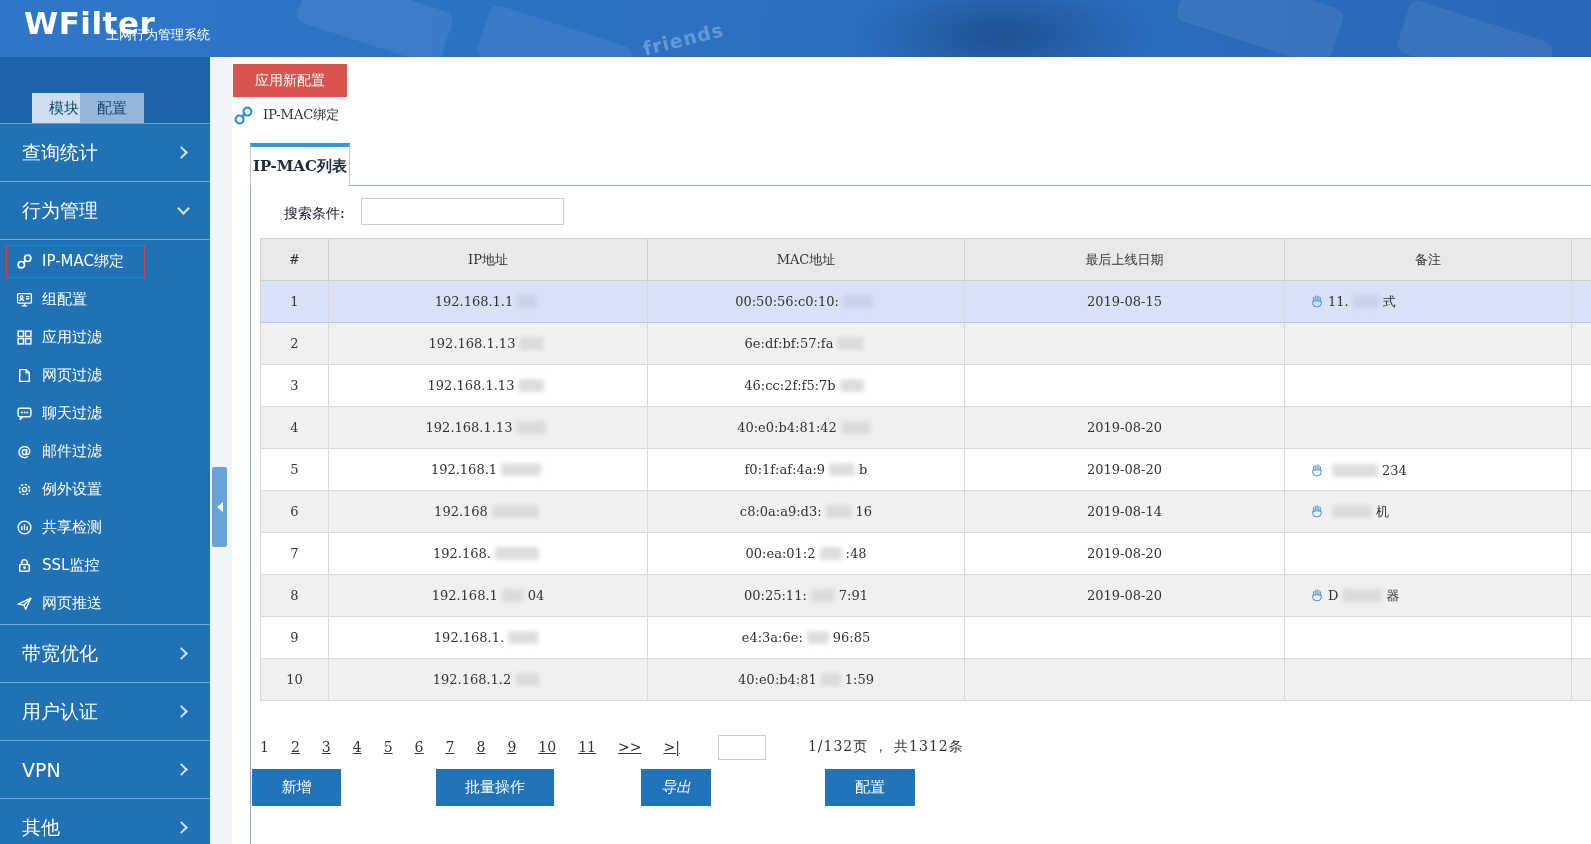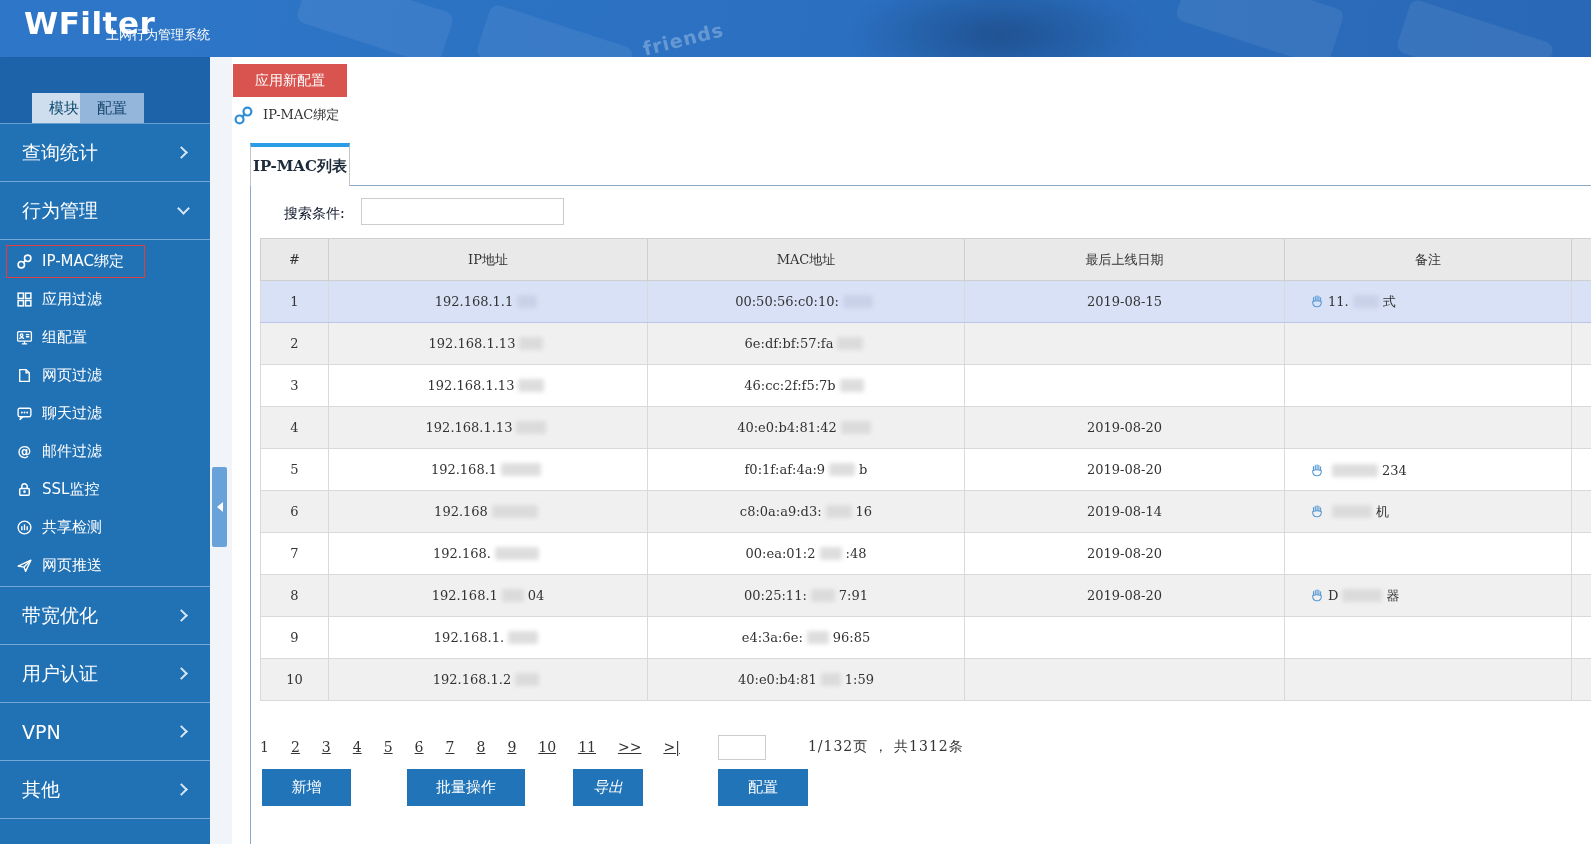--- a/index.html
+++ b/index.html
@@ -82,21 +82,21 @@
   
   .pager { position:absolute; left:9px; top:548px; height:26px; display:flex; align-items:center;
     font-size:14px; color:#333; }
   .pager > * { margin-right:22px; }
   .pg-cur { color:#333; }
   .pg-link { color:#333; text-decoration:underline; cursor:pointer; }
   .pg-input { width:48px; height:25px; border:1px solid #ccc; margin-left:16px;
     font-family:"DejaVu Serif","Liberation Serif",serif; }
   .pg-info { margin-left:20px; font-size:14px; color:#333; letter-spacing:1px; }
   
-  .btn-row { position:absolute; left:11px; top:583px; display:flex; }
+  .btn-row { position:absolute; left:1px; top:583px; display:flex;gap:39px; }
   .act-btn { height:37px; background:#2174b8; color:#fff; border:none; font-size:15px; cursor:pointer;
     font-family:"DejaVu Serif","Liberation Serif",serif; }
   .act-btn.b0 { width:89px;  margin-right:56px; }
   .act-btn.b1 { width:118px; margin-right:48px; }
   .act-btn.b2 { width:70px;  margin-right:75px;font-style:italic; }
   .act-btn.b3 { width:90px; }
 </style>
 </head>
 <body>
 
@@ -134,47 +134,47 @@
                 <circle cx="11" cy="5" r="3"></circle>
                 <path d="M6.6 9.4 L9.4 6.6"></path>
               </g>
             </svg>
           </span>
           <span class="slabel">IP-MAC绑定</span>
         </div>
         <div class="sub">
           <span class="sicon">
             <svg viewBox="0 0 16 16">
-              <g fill="none" stroke="currentColor" stroke-width="1.4">
-                <rect x="2" y="2" width="5" height="5"></rect>
-                <rect x="9" y="2" width="5" height="5"></rect>
-                <rect x="2" y="9" width="5" height="5"></rect>
-                <rect x="9" y="9" width="5" height="5"></rect>
-              </g>
-            </svg>
-          </span>
-          <span class="slabel">应用过滤</span>
-        </div>
-        <div class="sub">
-          <span class="sicon">
-            <svg viewBox="0 0 16 16">
               <g fill="none" stroke="currentColor" stroke-width="1.2">
                 <rect x="1.5" y="2.5" width="13" height="9" rx="1"></rect>
                 <path d="M5.5 14h5M8 11.5V14"></path>
                 <circle cx="5.3" cy="5.8" r="1.2"></circle>
                 <path d="M3.4 9.3c0-1.7 3.8-1.7 3.8 0"></path>
                 <path d="M9.3 5.3h3.2M9.3 7.3h3.2"></path>
               </g>
             </svg>
           </span>
           <span class="slabel">组配置</span>
         </div>
         <div class="sub">
           <span class="sicon">
             <svg viewBox="0 0 16 16">
+              <g fill="none" stroke="currentColor" stroke-width="1.4">
+                <rect x="2" y="2" width="5" height="5"></rect>
+                <rect x="9" y="2" width="5" height="5"></rect>
+                <rect x="2" y="9" width="5" height="5"></rect>
+                <rect x="9" y="9" width="5" height="5"></rect>
+              </g>
+            </svg>
+          </span>
+          <span class="slabel">应用过滤</span>
+        </div>
+        <div class="sub">
+          <span class="sicon">
+            <svg viewBox="0 0 16 16">
               <g fill="none" stroke="currentColor" stroke-width="1.3">
                 <path d="M3.5 2.5h6l3 3v8h-9z"></path>
                 <path d="M9.5 2.5v3h3"></path>
               </g>
             </svg>
           </span>
           <span class="slabel">网页过滤</span>
         </div>
         <div class="sub">
           <span class="sicon">
@@ -196,39 +196,50 @@
           <span class="sicon">
             <svg viewBox="0 0 16 16">
               <text x="8" y="12.5" text-anchor="middle" font-size="13" font-weight="bold" fill="currentColor" font-family="DejaVu Sans,sans-serif">@</text>
             </svg>
           </span>
           <span class="slabel">邮件过滤</span>
         </div>
         <div class="sub">
           <span class="sicon">
             <svg viewBox="0 0 16 16">
+              <g fill="none" stroke="currentColor" stroke-width="1.3">
+                <circle cx="8" cy="8" r="2"></circle>
+                <circle cx="8" cy="8" r="4.8" stroke-dasharray="2.3 1.4"></circle>
+              </g>
+            </svg>
+          </span>
+          <span class="slabel">例外设置</span>
+        </div>
+        <div class="sub">
+          <span class="sicon">
+            <svg viewBox="0 0 16 16">
+              <g fill="none" stroke="currentColor" stroke-width="1.3">
+                <circle cx="8" cy="8" r="6"></circle>
+                <path d="M5.5 10.5V6.8M8 10.5V5.2M10.5 10.5V6.8"></path>
+              </g>
+            </svg>
+          </span>
+          <span class="slabel">共享检测</span>
+        </div>
+        <div class="sub">
+          <span class="sicon">
+            <svg viewBox="0 0 16 16">
               <g fill="none" stroke="currentColor" stroke-width="1.4">
                 <rect x="3.5" y="7" width="9" height="6.5" rx="1"></rect>
                 <path d="M5.5 7V5a2.5 2.5 0 0 1 5 0v2"></path>
               </g>
               <circle cx="8" cy="10" r="1.2" fill="currentColor"></circle>
             </svg>
           </span>
           <span class="slabel">SSL监控</span>
-        </div>
-        <div class="sub">
-          <span class="sicon">
-            <svg viewBox="0 0 16 16">
-              <g fill="none" stroke="currentColor" stroke-width="1.3">
-                <circle cx="8" cy="8" r="6"></circle>
-                <path d="M5.5 10.5V6.8M8 10.5V5.2M10.5 10.5V6.8"></path>
-              </g>
-            </svg>
-          </span>
-          <span class="slabel">共享检测</span>
         </div>
         <div class="sub">
           <span class="sicon">
             <svg viewBox="0 0 16 16">
               <g fill="none" stroke="currentColor" stroke-width="1.3" stroke-linejoin="round">
                 <path d="M2 8.5L14 3 9 13.5 7.5 9.5z"></path>
                 <path d="M7.5 9.5L14 3"></path>
               </g>
             </svg>
           </span>

